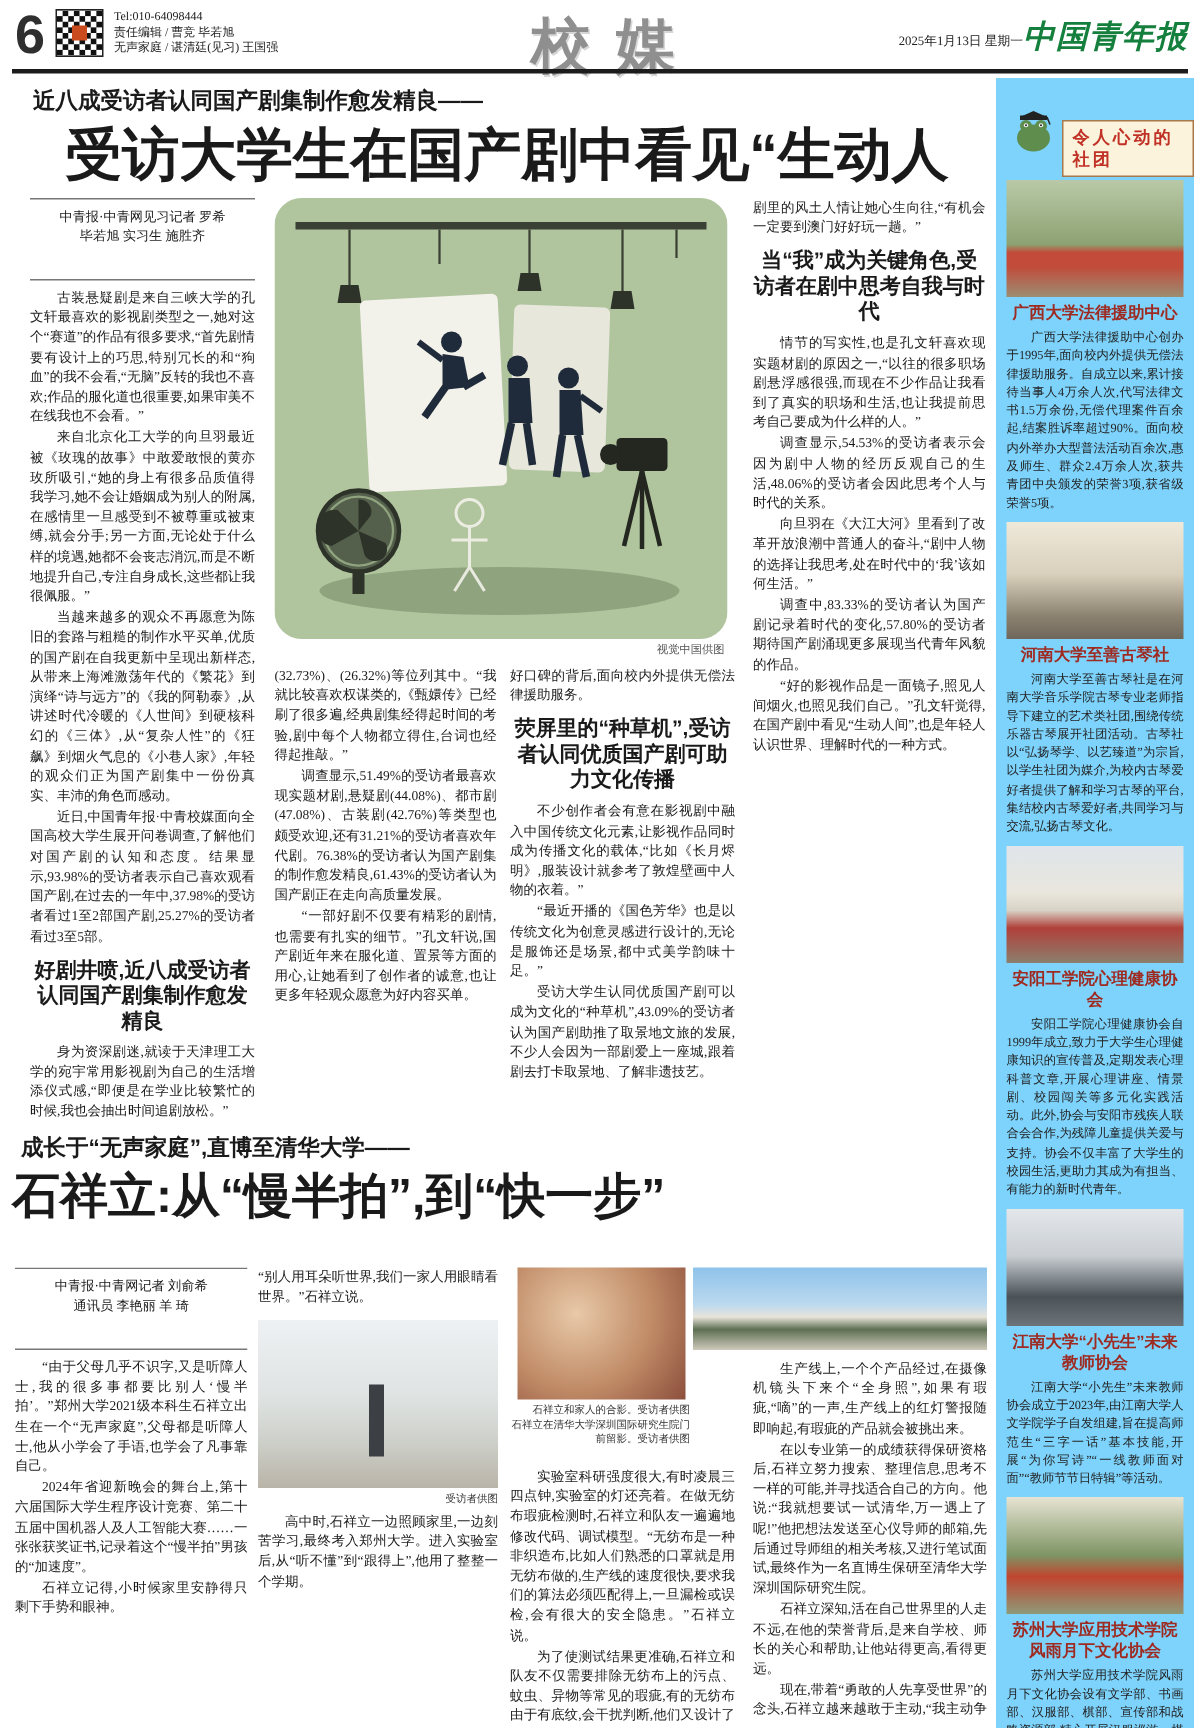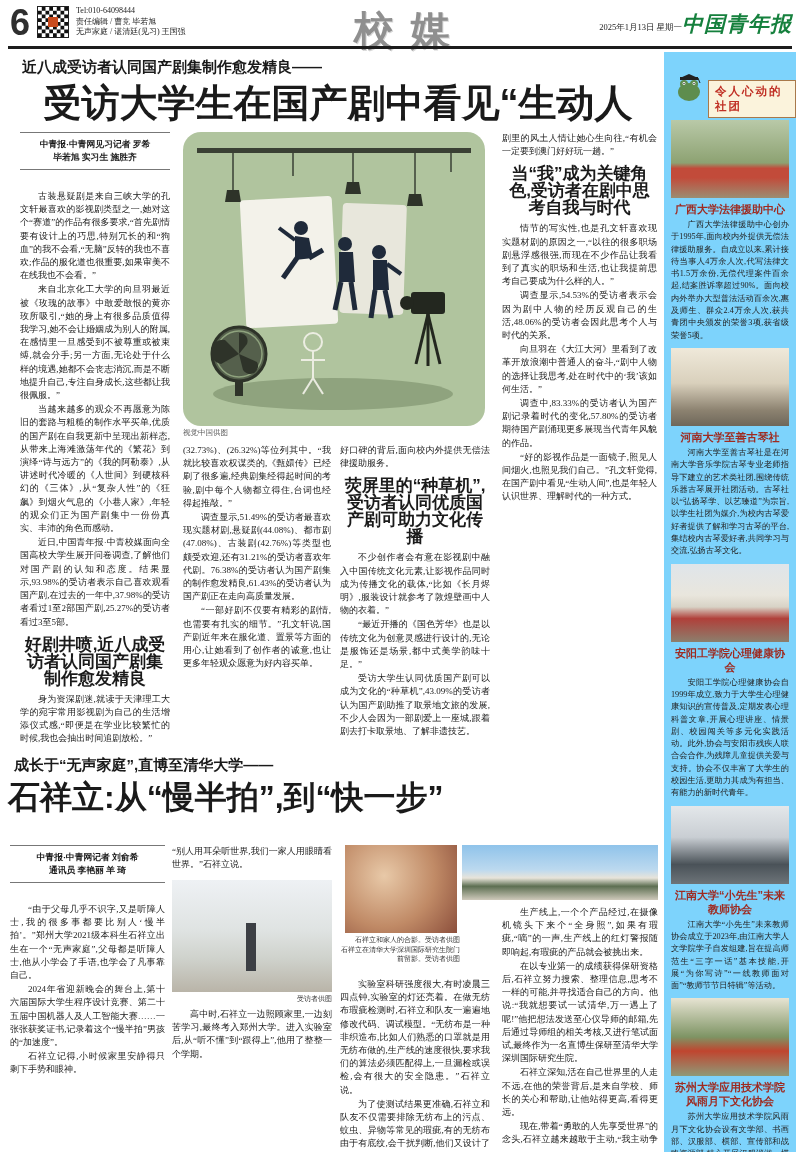--- a/index.html
+++ b/index.html
@@ -41,26 +41,26 @@
   .ph4 { background:linear-gradient(180deg,#e3e7ea 0%,#c9ced3 40%,#4a5258 75%,#6d7479 100%); }
   .ph5 { background:linear-gradient(180deg,#e7e4d3 0%,#7e9464 50%,#c0452f 68%,#8e9a78 100%); }
 
   
   .kicker { position:absolute; left:22px; top:58px; font-size:15px; font-weight:bold;
     font-family:"Liberation Sans", sans-serif; }
   .headline { position:absolute; left:18px; top:78px; width:640px; text-align:center;
     font-size:38px; font-weight:900; letter-spacing:0px; font-family:"Liberation Sans", sans-serif; }
   .col { position:absolute; font-size:9px; line-height:13.2px; text-align:justify; overflow:hidden; }
   .col p { text-indent:2em; margin-bottom:1px; }
-  .byline { border-top:1px solid #777; border-bottom:1px solid #777; padding:5px 0 5px 0;
-    margin-bottom:20px; text-align:center; font-size:8.8px; font-weight:bold; line-height:13px; }
-  .subhead { font-weight:bold; font-size:17px; line-height:17px; text-align:center;
+  .byline { border-top:1px solid #777; border-bottom:1px solid #777; padding:5px 0 22px 0;
+    margin-bottom:5px; text-align:center; font-size:8.8px; font-weight:normal; line-height:13px; }
+  .subhead { font-weight:bold; font-size:14px; line-height:17px; text-align:center;
     text-indent:0 !important; margin:7px 0 6px 0; font-family:"Liberation Sans", sans-serif; }
   .illo { position:absolute; left:183px; top:132px; width:302px; height:294px; }
-  .illo-credit { position:absolute; left:183px; top:428px; width:300px; text-align:left;
+  .illo-credit { position:absolute; left:183px; top:428px; width:300px; text-align:right;
     font-size:7.5px; color:#555; }
 
   
   .b-kicker { position:absolute; left:14px; top:756px; font-size:15px; font-weight:bold;
     font-family:"Liberation Sans", sans-serif; }
   .b-headline { position:absolute; left:8px; top:776px; width:650px; text-align:left;
     font-size:32px; font-weight:700; font-family:"Liberation Sans", sans-serif; }
   .bphoto { position:absolute; }
   .cap { position:absolute; font-size:7px; line-height:9.5px; color:#333; text-align:right; overflow:hidden; }
   .pfam { background:radial-gradient(circle at 35% 35%, #e8c9a8 0%, #c08a66 55%, #8c4f3c 100%); }

